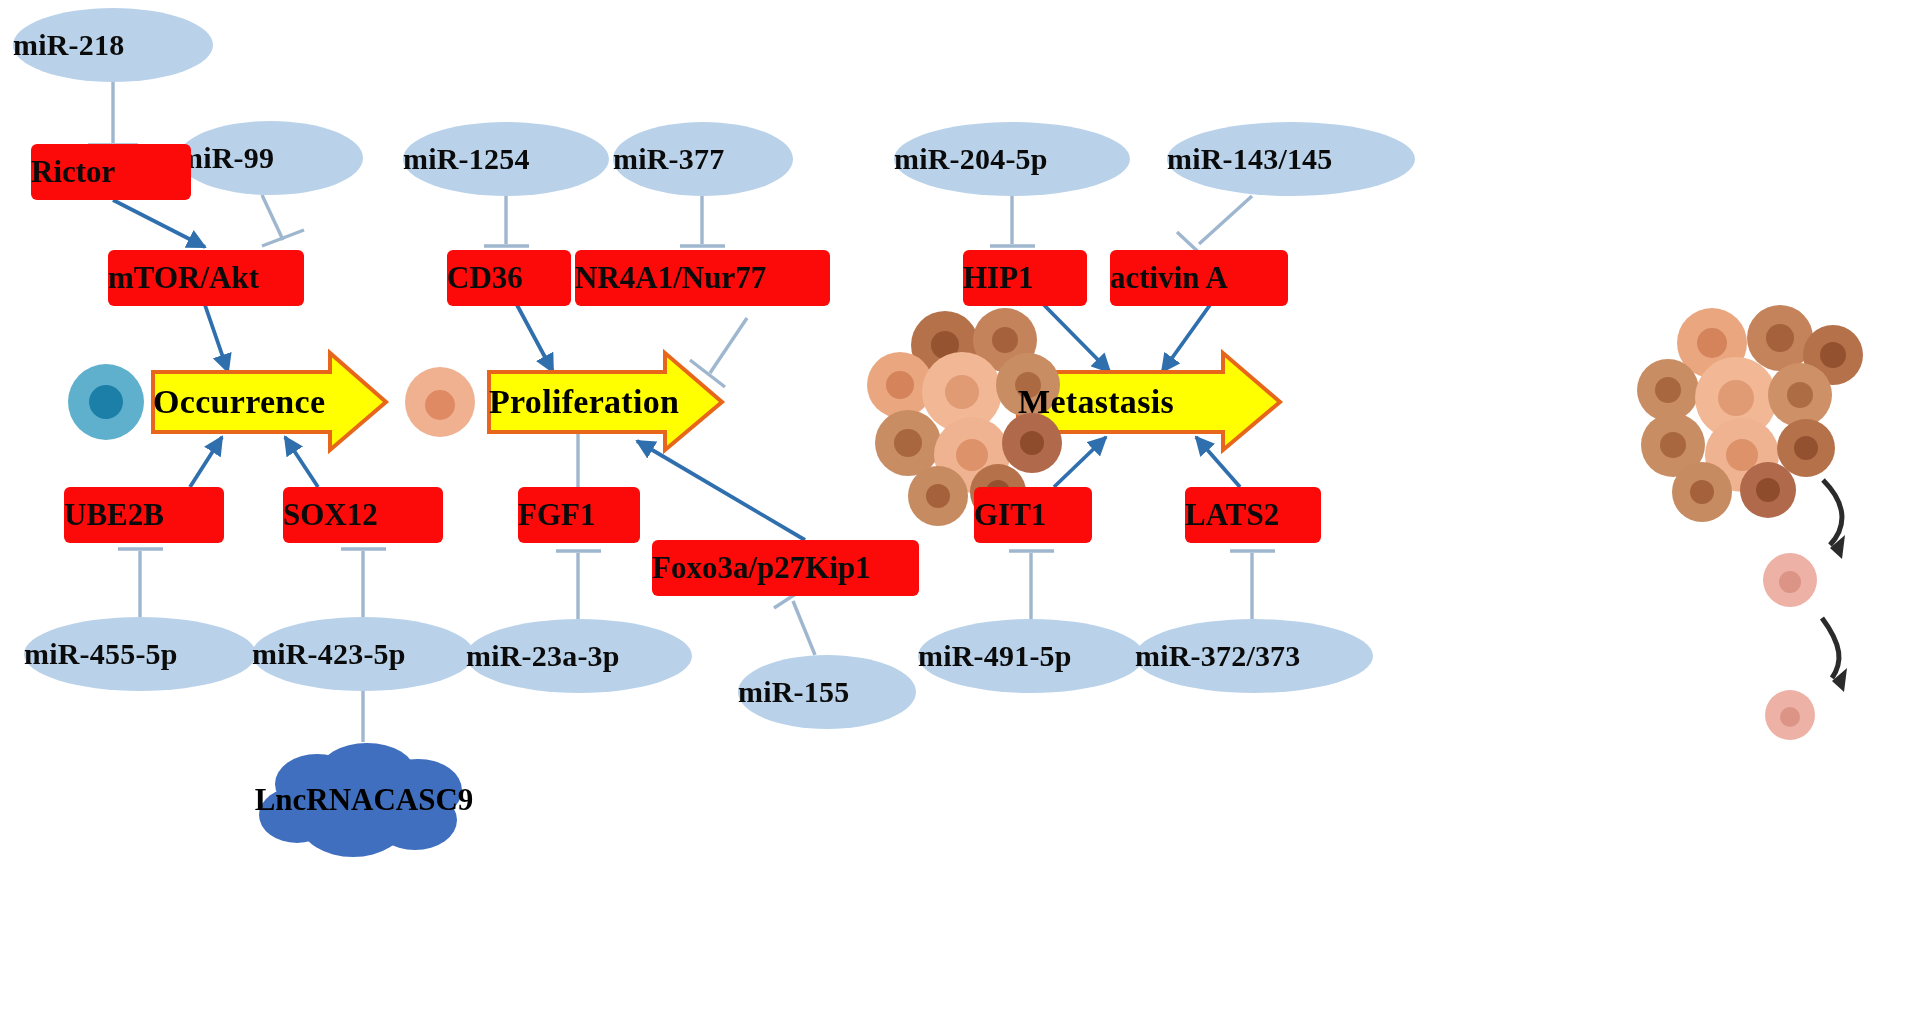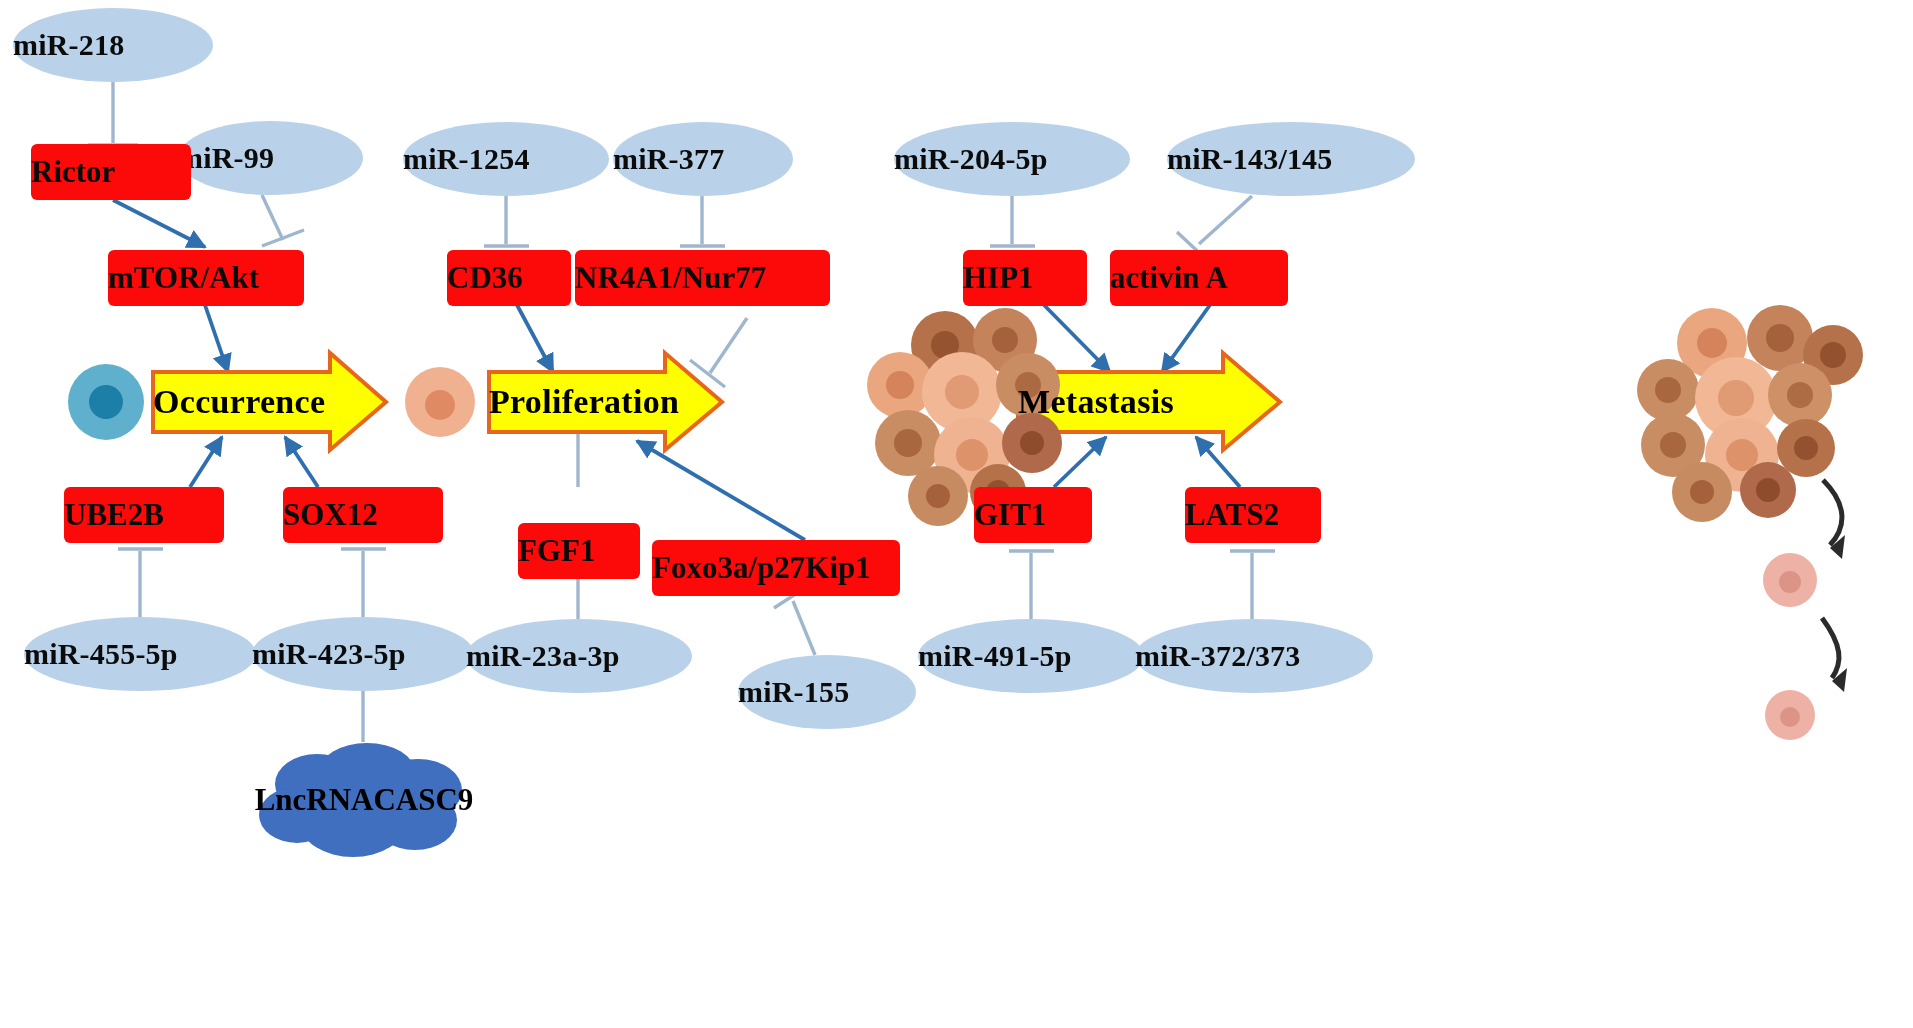--- a/index.html
+++ b/index.html
@@ -250,24 +250,24 @@
   </div>
   <div class="node gene" style="left:283px;top:487px;width:160px;height:56px;">
     <span>SOX12</span>
   </div>
   <div class="node gene" style="left:447px;top:250px;width:124px;height:56px;">
     <span>CD36</span>
   </div>
   <div class="node gene" style="left:575px;top:250px;width:255px;height:56px;">
     <span>NR4A1/Nur77</span>
   </div>
-  <div class="node gene" style="left:518px;top:487px;width:122px;height:56px;margin-top:36px;">
+  <div class="node gene" style="left:518px;top:487px;width:122px;height:56px;">
     <span>FGF1</span>
   </div>
-  <div class="node gene" style="left:652px;top:540px;width:248px;height:56px;">
+  <div class="node gene" style="left:652px;top:540px;width:267px;height:56px;">
     <span>Foxo3a/p27Kip1</span>
   </div>
   <div class="node gene" style="left:963px;top:250px;width:124px;height:56px;">
     <span>HIP1</span>
   </div>
   <div class="node gene" style="left:1110px;top:250px;width:178px;height:56px;">
     <span>activin A</span>
   </div>
   <div class="node gene" style="left:974px;top:487px;width:118px;height:56px;">
     <span>GIT1</span>

